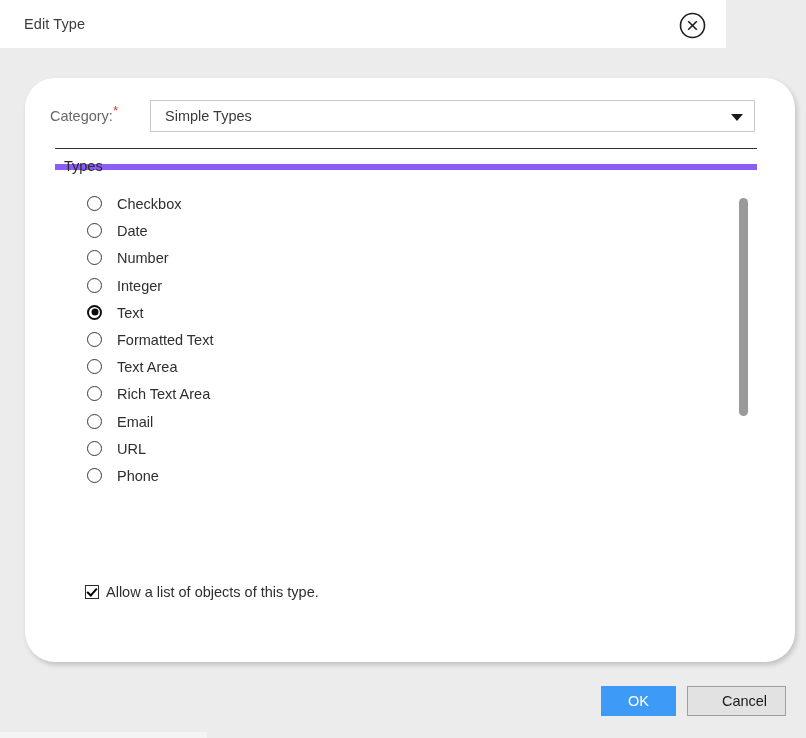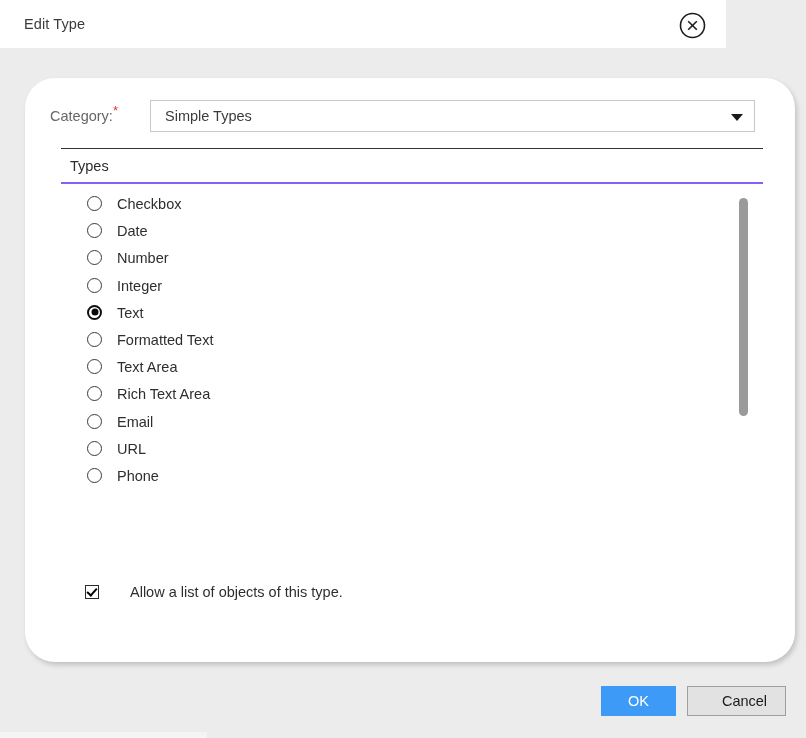--- a/index.html
+++ b/index.html
@@ -102,26 +102,26 @@
     width: 0;
     height: 0;
     border-left: 6px solid transparent;
     border-right: 6px solid transparent;
     border-top: 7px solid #1a1a1a;
   }
 
   
   .types-tabbar {
     position: absolute;
-    left: 36px;
+    left: 30px;
     top: 70px;
     width: 702px;
     border-top: 1px solid #333333;
-    border-bottom: 2px solid #8b5cf6;
-    height: 36px;
+    border-bottom: 6px solid #8b5cf6;
+    height: 22px;
     box-sizing: border-box;
   }
   .types-tab-label {
     position: absolute;
     left: 9px;
     top: 9px;
     font-size: 14.5px;
     color: #2b2b2b;
     font-weight: 500;
   }
@@ -194,21 +194,20 @@
   }
 
   
   .checkbox-row {
     position: absolute;
     left: 60px;
     top: 506px;
     display: flex;
     align-items: center;
     cursor: pointer;
-    gap: 24px;
   }
   .cb-mark {
     position: relative;
     width: 14px;
     height: 14px;
     border: 1.6px solid #2a2a2a;
     background: #ffffff;
     box-sizing: border-box;
     flex: none;
   }

